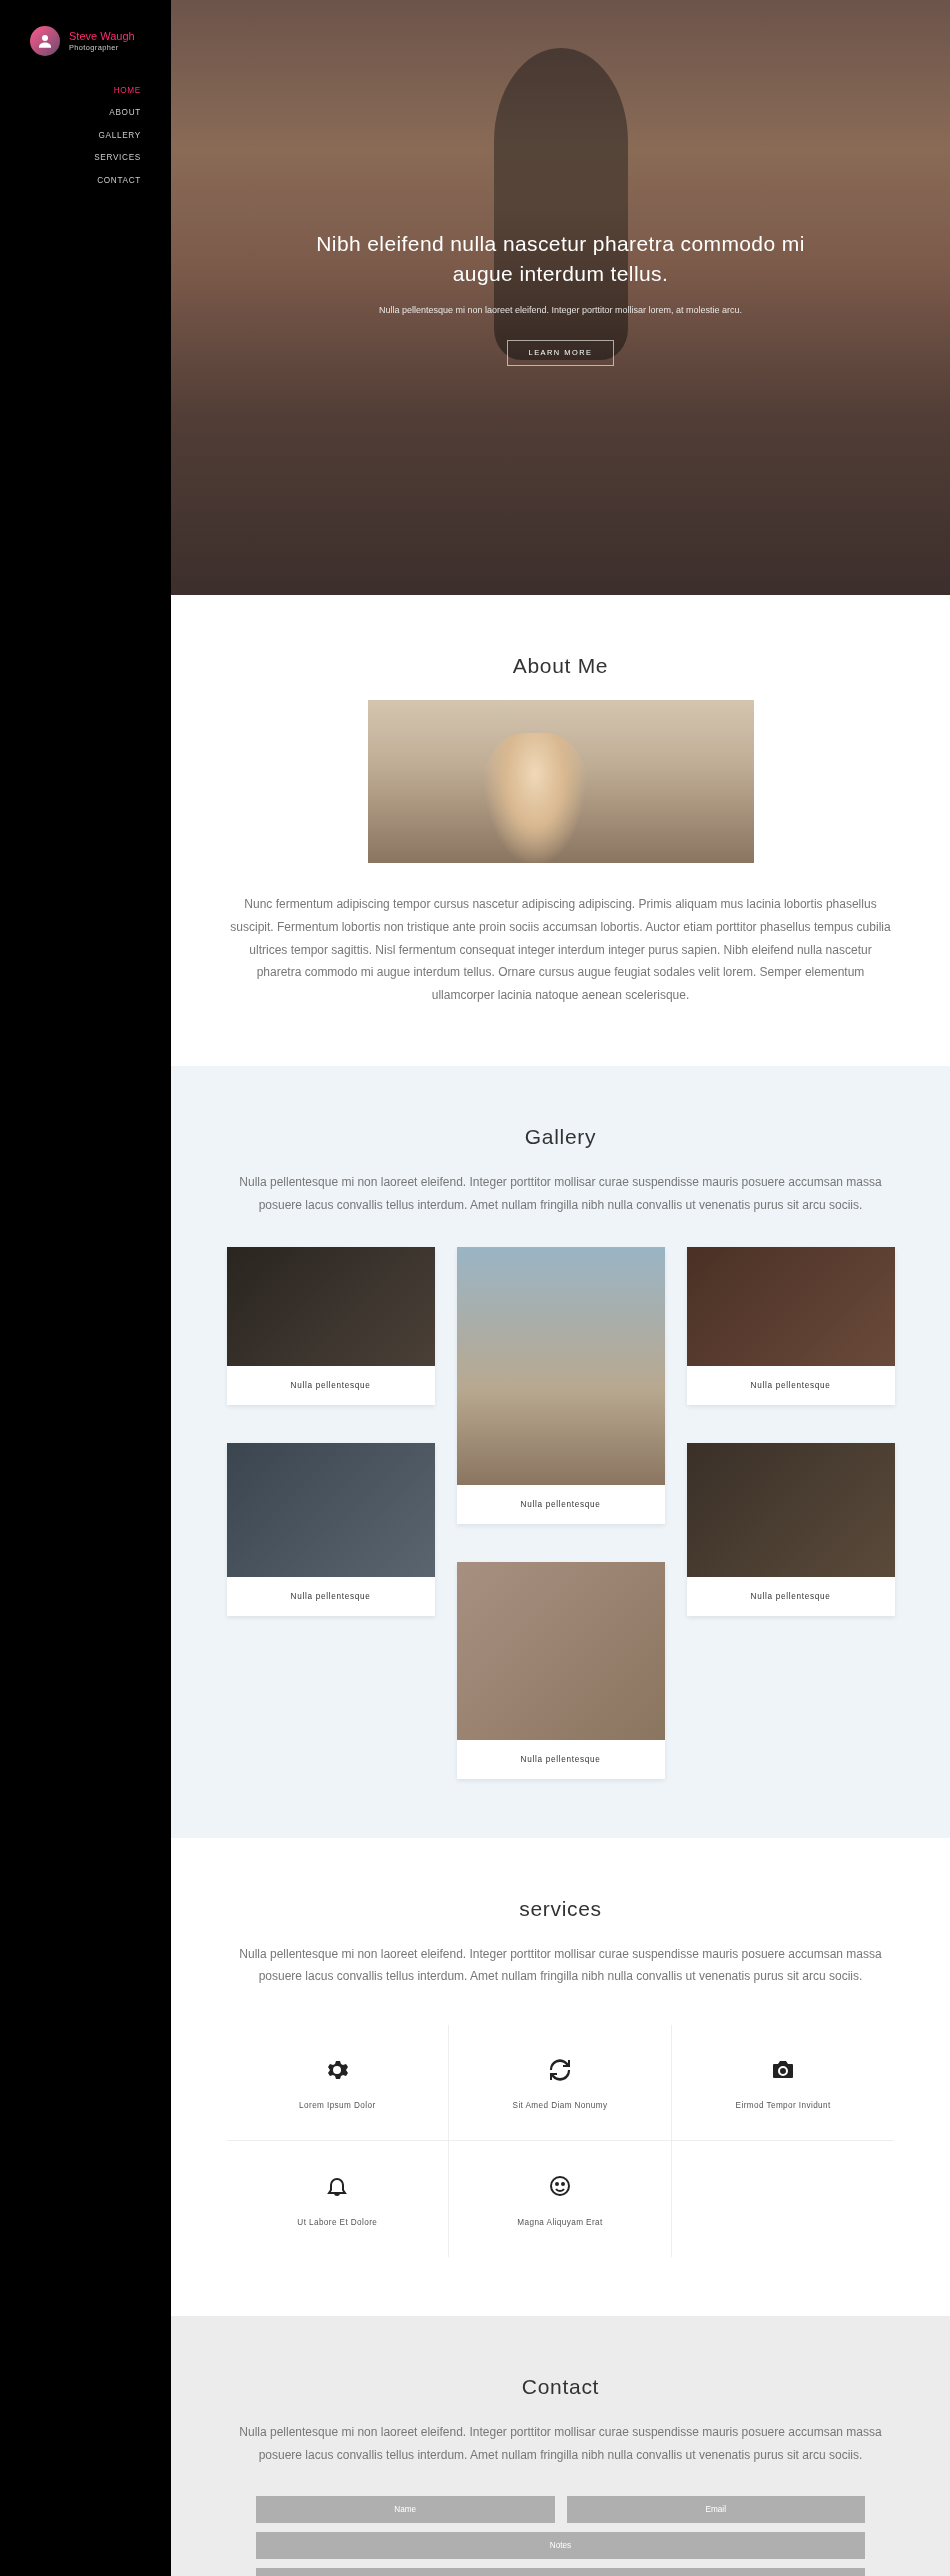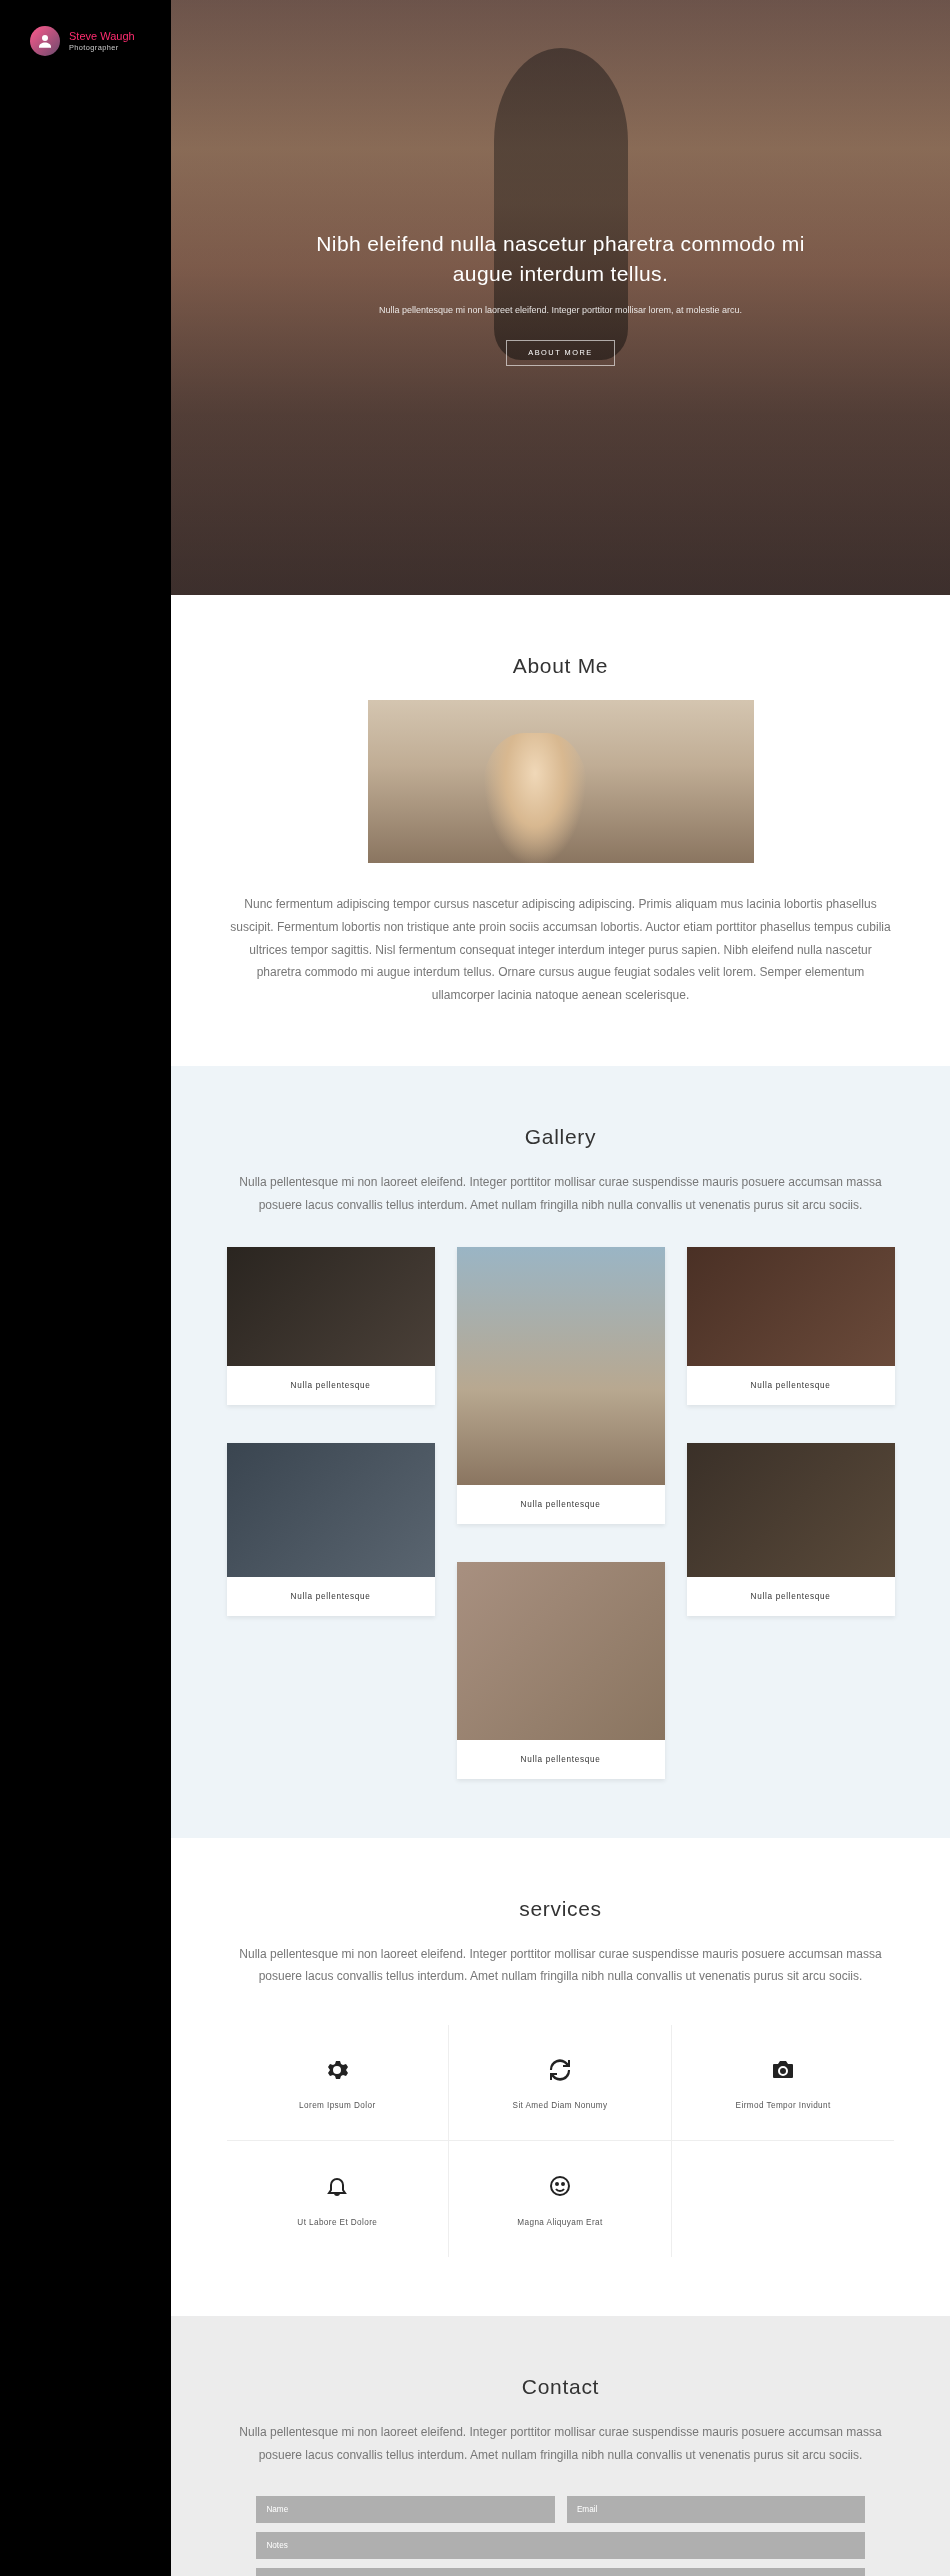--- a/index.html
+++ b/index.html
@@ -49,50 +49,57 @@
 .service-item { width: 33.333%; padding: 30px 15px; border-right: 0.7px solid #eee; border-bottom: 0.7px solid #eee; text-align: center; }
 .service-item:nth-child(3n) { border-right: none; }
 .service-item:nth-child(n+4) { border-bottom: none; }
 .service-icon { width: 30px; height: 30px; margin: 0 auto 16.3px; display: flex; align-items: center; justify-content: center; }
 .service-label { font-size: 8.2px; color: #555; letter-spacing: 0.4px; }
 
 .contact { background: #ececec; }
 .form { max-width: 609px; margin: 30px auto 0; }
 .form-row { display: flex; gap: 12px; margin-bottom: 9px; }
 .form-row input { flex: 1; }
-input, textarea { width: 100%; background: #afafaf; border: none; padding: 9px 10.4px; font-size: 8.2px; color: #fff; font-family: inherit; }
+input, textarea { width: 100%; background: #afafaf; border: none; padding: 9px 10.4px; font-size: 8.2px; color: #fff; font-family: inherit; text-align: center; }
 input::placeholder, textarea::placeholder { color: #fff; }
 textarea { height: 119px; resize: none; }
 .submit-btn { background: #ff2c70; color: #fff; border: none; padding: 10.4px 30px; font-size: 8.2px; letter-spacing: 0.7px; margin-top: 30px; cursor: pointer; }
 </style>
 </head>
 <body>
 
 <aside class="sidebar">
   <div class="logo-wrap">
     <div class="avatar">
       <svg viewBox="0 0 24 24" fill="#fff">
           <circle cx="12" cy="8" r="4"></circle>
           <path d="M4 20c0-4 4-6 8-6s8 2 8 6v1H4z"></path>
         </svg>
     </div>
     <div class="logo-text">
       <span class="name">Steve Waugh</span>
       <span class="subtitle">Photographer</span>
     </div>
   </div>
+  <nav class="nav">
+    <a class="nav-item active">HOME</a>
+    <a class="nav-item">ABOUT</a>
+    <a class="nav-item">GALLERY</a>
+    <a class="nav-item">SERVICES</a>
+    <a class="nav-item">CONTACT</a>
+  </nav>
 </aside>
 
 <div class="content">
 
   <section class="hero">
     <div class="hero-inner">
       <h1 class="hero-title">Nibh eleifend nulla nascetur pharetra commodo mi augue interdum tellus.</h1>
       <p class="hero-desc">Nulla pellentesque mi non laoreet eleifend. Integer porttitor mollisar lorem, at molestie arcu.</p>
-      <button class="hero-btn">ABOUT MORE</button>
+      <button class="hero-btn">LEARN MORE</button>
     </div>
   </section>
 
   <section class="section">
     <h2 class="section-title">About Me</h2>
     <div class="about-img"></div>
     <p class="section-desc">Nunc fermentum adipiscing tempor cursus nascetur adipiscing adipiscing. Primis aliquam mus lacinia lobortis phasellus suscipit. Fermentum lobortis non tristique ante proin sociis accumsan lobortis. Auctor etiam porttitor phasellus tempus cubilia ultrices tempor sagittis. Nisl fermentum consequat integer interdum integer purus sapien. Nibh eleifend nulla nascetur pharetra commodo mi augue interdum tellus. Ornare cursus augue feugiat sodales velit lorem. Semper elementum ullamcorper lacinia natoque aenean scelerisque.</p>
   </section>
 
   <section class="section gallery">

